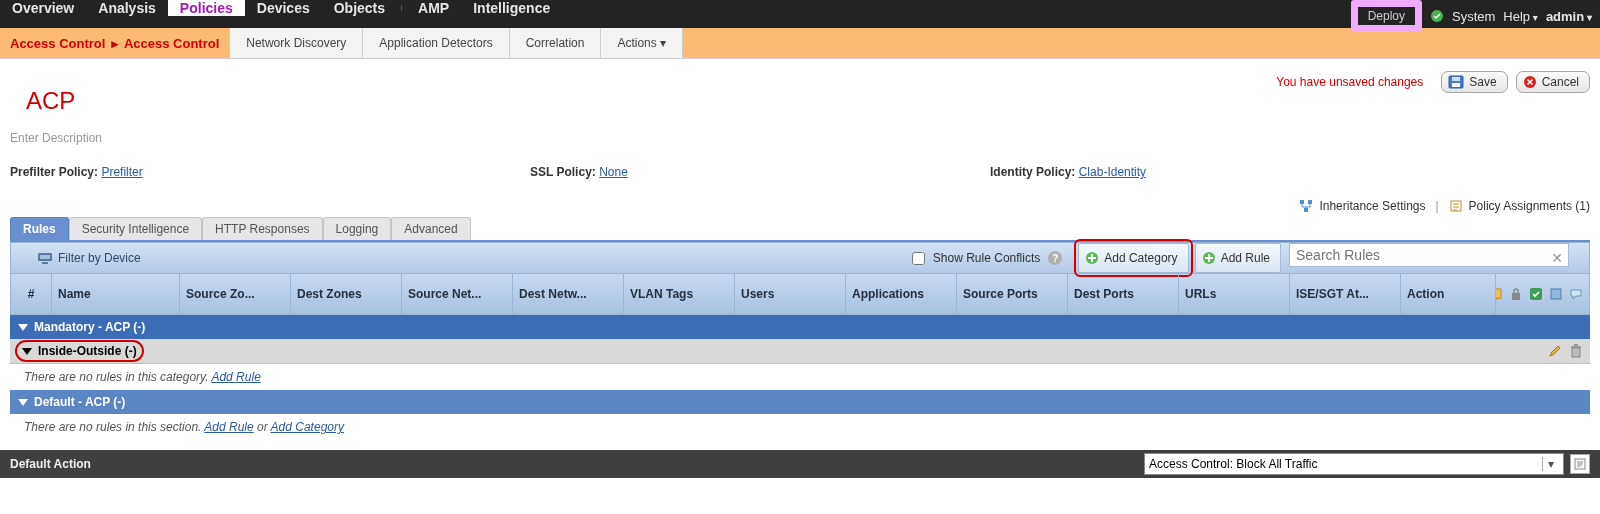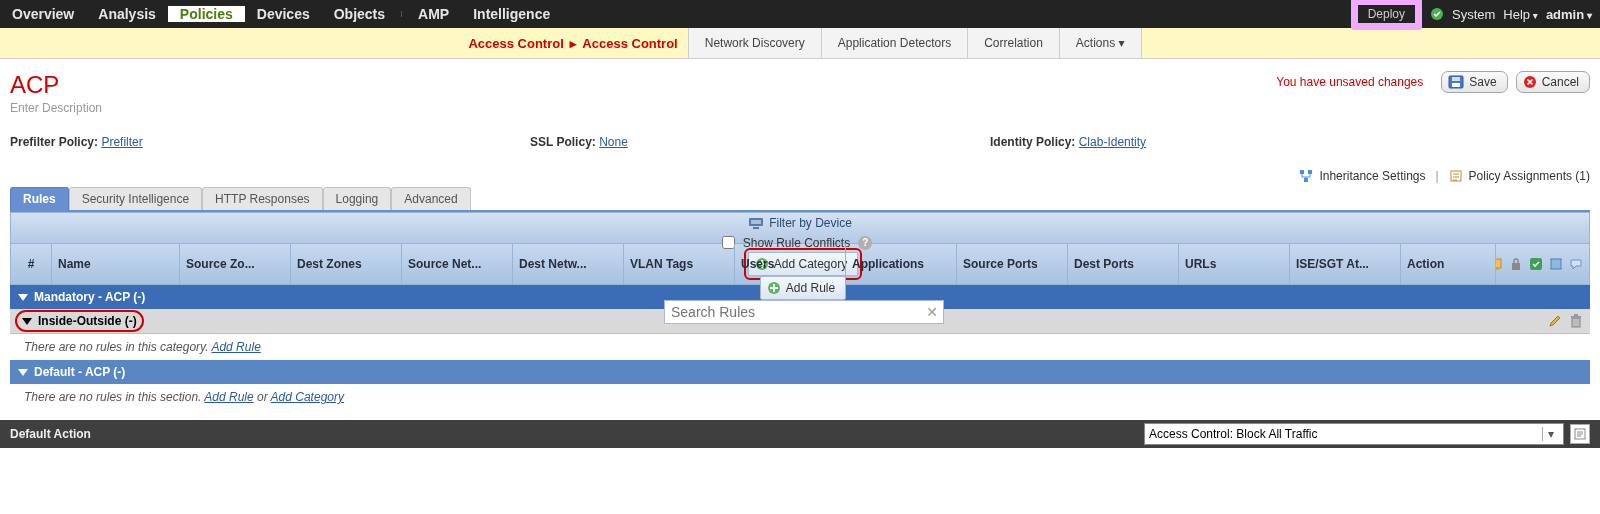--- a/index.html
+++ b/index.html
@@ -9,21 +9,21 @@
     font-family: Arial, Helvetica, sans-serif;
     font-size: 12px;
     color: #333;
     background: #fff;
   }
   
   .topnav {
     background: #232323;
     height: 28px;
     display: flex;
-    align-items: center;
+    align-items: flex-start;
     color: #ddd;
   }
   .topnav .nav-left {
     display: flex;
     align-items: stretch;
   }
   .topnav .nav-right {
     margin-left: auto;
     display: flex;
     align-items: center;
@@ -34,21 +34,21 @@
     padding: 0 12px;
     display: flex;
     align-items: center;
     font-size: 14px;
     font-weight: bold;
     color: #e6e6e6;
     cursor: pointer;
   }
   .topnav .nav-item.active {
     background: #fff;
-    color: #4d7c0f;
+    color: #a21caf;
   }
   .topnav .nav-sep {
     width: 1px;
     background: #555;
     margin: 5px 4px;
   }
   .topnav .deploy-btn {
     border: 7px solid #f0abfc;
     border-radius: 3px;
     padding: 2px 10px;
@@ -66,26 +66,25 @@
     cursor: pointer;
     font-size: 13px;
   }
   .caret-down::after {
     content: " \25BE";
     font-size: 10px;
   }
 
   
   .subnav-row {
-    background: #fef9c3;
+    background: #fdba74;
     border-bottom: 1px solid #cfcfcf;
     height: 30px;
     display: flex;
     align-items: stretch;
-    justify-content: center;
   }
   .breadcrumb {
     display: flex;
     align-items: center;
     padding: 0 10px;
     color: #d10000;
     font-weight: bold;
     font-size: 13px;
     white-space: nowrap;
   }
@@ -114,21 +113,21 @@
   }
 
   .title-row {
     display: flex;
     align-items: flex-start;
   }
   .page-title {
     color: #d10000;
     font-size: 24px;
     font-weight: normal;
-    margin: 0;
+    margin: 16px;
     padding-top: 4px;
   }
   .title-right {
     margin-left: auto;
     display: flex;
     align-items: center;
     gap: 8px;
     padding-top: 4px;
   }
   .unsaved {
@@ -220,23 +219,21 @@
     border-color: #5a7ec0;
     font-weight: bold;
   }
 
   
   .tool-row {
     background: linear-gradient(#d4e2f3, #b3c9e5);
     border: 1px solid #9ab4d6;
     height: 30px;
     display: flex;
-    align-items: center;
-    padding: 0 4px;
-    flex-direction: column;
+    padding: 0 20px;
   }
   .filter-device {
     display: inline-flex;
     align-items: center;
     gap: 5px;
     color: #2b4a73;
     cursor: pointer;
     padding: 3px 6px;
   }
   .tool-row .spacer { flex: 1; }

